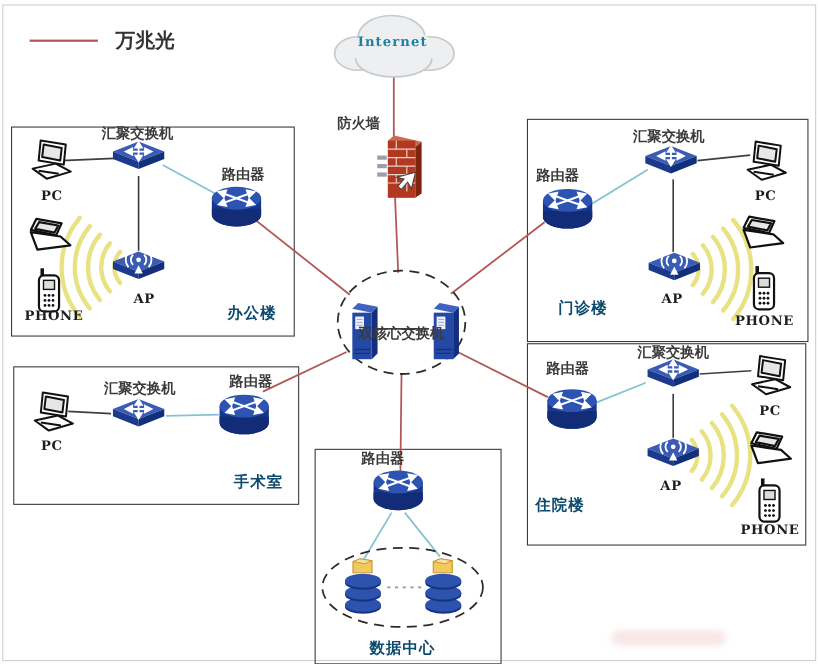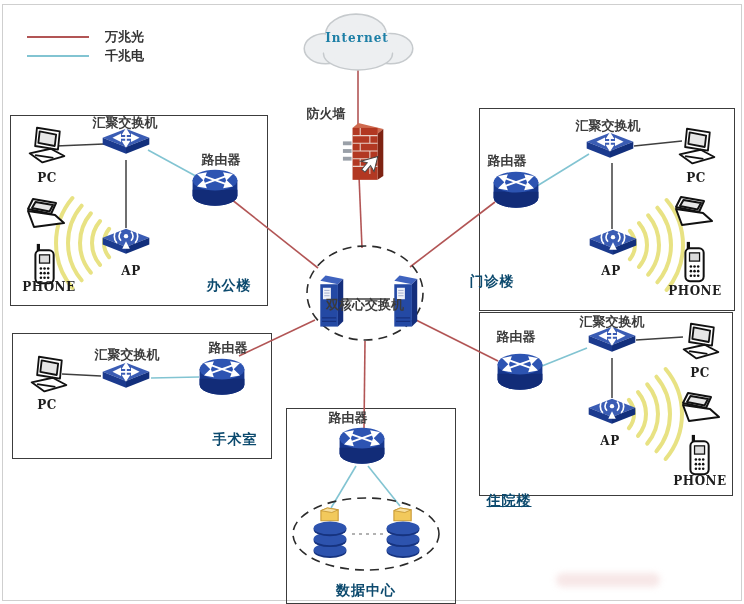--- a/index.html
+++ b/index.html
@@ -23,21 +23,21 @@
   .l-100m{stroke:var(--copper100m);stroke-width:1.5;fill:none;}
   .l-dash{stroke:#999;stroke-width:1.5;fill:none;stroke-dasharray:3 4;}
   .wave{stroke:var(--wave);stroke-width:4;fill:none;stroke-linecap:round;}
   .dashed-ellipse{stroke:#2b2b2b;stroke-width:1.6;fill:none;stroke-dasharray:9 6;}
   #legend{position:absolute;left:27px;top:27px;z-index:4;}
   .legend-row{display:flex;align-items:center;height:19px;}
   .legend-line{width:62px;height:2px;margin-right:16px;}
   .sw-fiber{background:var(--fiber);}
   .sw-1g{background:var(--copper1g);}
   .sw-100m{background:var(--copper100m);}
-  .legend-label{font-weight:700;font-size:13px;color:#333;}
+  .legend-label{font-weight:700;font-size:18px;color:#333;}
   #watermark{position:absolute;left:556px;top:573px;width:104px;height:14px;z-index:1;
     background:rgba(225,170,170,.28);border-radius:7px;filter:blur(3px);}
 </style>
 </head>
 <body>
 
 <div id="canvas">
   <div id="frame"></div>
 
   <svg width="0" height="0" style="position:absolute" aria-hidden="true">
@@ -244,24 +244,20 @@
       <path class="wave" d="M656.4,376.7 A58,58 0 0 1 656.4,451.3"></path>
       <path class="wave" d="M665.6,369.0 A70,70 0 0 1 665.6,459.0"></path>
     </g>
   </svg>
 
   <div id="legend">
     <div class="legend-row">
       <div class="legend-line sw-fiber"></div>
       <span class="legend-label">万兆光</span>
     </div>
-    <div class="legend-row">
-      <div class="legend-line sw-1g"></div>
-      <span class="legend-label">千兆电</span>
-    </div>
   </div>
 
   <svg class="icon" style="left:297px;top:6px;" width="122" height="69" viewBox="0 0 120 68">
       <use href="#sym-cloud"></use>
     </svg>
   <div class="lbl inet" style="left:357px;top:38px;">Internet</div>
 
   <svg class="icon" style="left:341px;top:120px;" width="50" height="62" viewBox="0 0 52 64">
       <use href="#sym-firewall"></use>
     </svg>
@@ -316,21 +312,21 @@
       <use href="#sym-laptop"></use>
     </svg>
   <svg class="icon" style="left:683px;top:241px;" width="24" height="42" viewBox="0 0 26 46">
       <use href="#sym-phone"></use>
     </svg>
   <div class="lbl" style="left:507px;top:160px;">路由器</div>
   <div class="lbl" style="left:608px;top:125px;">汇聚交换机</div>
   <div class="lbl dev" style="left:696px;top:178px;">PC</div>
   <div class="lbl dev" style="left:611px;top:271px;">AP</div>
   <div class="lbl dev" style="left:695px;top:291px;">PHONE</div>
-  <div class="lbl zone" style="left:492px;top:281px;">门诊楼</div>
+  <div class="lbl zone" style="left:530px;top:281px;">门诊楼</div>
 
   <svg class="icon" style="left:28px;top:354px;" width="42" height="42" viewBox="0 0 46 46">
       <use href="#sym-pc"></use>
     </svg>
   <svg class="icon" style="left:99px;top:361px;" width="54" height="35" viewBox="0 0 64 42">
       <use href="#sym-switch"></use>
     </svg>
   <svg class="icon" style="left:198px;top:356px;" width="48" height="44" viewBox="0 0 60 54">
       <use href="#sym-router"></use>
     </svg>
@@ -355,21 +351,21 @@
       <use href="#sym-laptop"></use>
     </svg>
   <svg class="icon" style="left:688px;top:434px;" width="24" height="42" viewBox="0 0 26 46">
       <use href="#sym-phone"></use>
     </svg>
   <div class="lbl" style="left:516px;top:336px;">路由器</div>
   <div class="lbl" style="left:612px;top:321px;">汇聚交换机</div>
   <div class="lbl dev" style="left:700px;top:373px;">PC</div>
   <div class="lbl dev" style="left:610px;top:441px;">AP</div>
   <div class="lbl dev" style="left:700px;top:481px;">PHONE</div>
-  <div class="lbl zone" style="left:509px;top:500px;text-decoration:underline;">住院楼</div>
+  <div class="lbl zone" style="left:509px;top:460px;">住院楼</div>
 
   <svg class="icon" style="left:338px;top:425px;" width="48" height="44" viewBox="0 0 60 54">
       <use href="#sym-router"></use>
     </svg>
   <svg class="icon" style="left:310px;top:506px;" width="40" height="53" viewBox="0 0 44 58">
       <use href="#sym-server"></use>
     </svg>
   <svg class="icon" style="left:383px;top:506px;" width="40" height="53" viewBox="0 0 44 58">
       <use href="#sym-server"></use>
     </svg>

